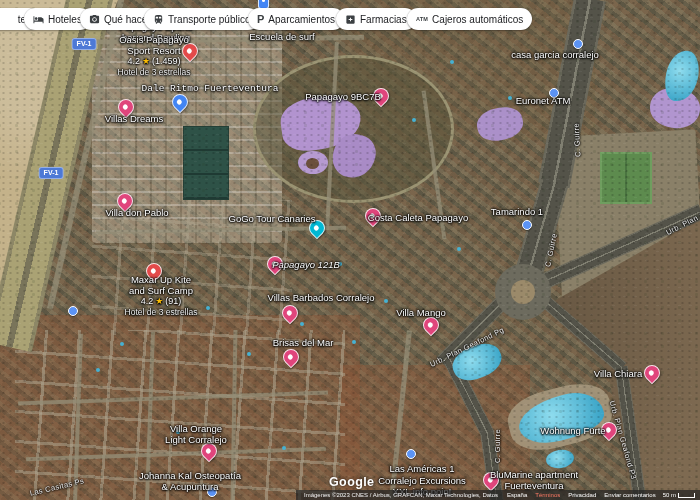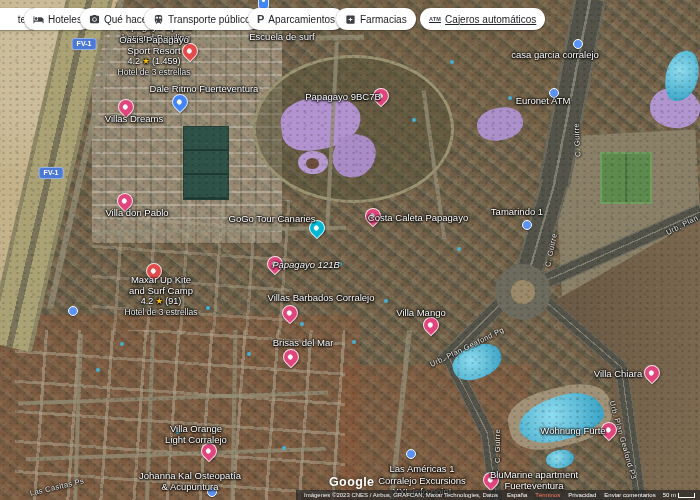--- a/index.html
+++ b/index.html
@@ -176,21 +176,21 @@
         <span class="pline">Escuela de surf</span>
       </div>
       <div class="pin pin-hotel" style="left: 182px; top: 43px;"></div>
       <div class="plabel" style="left: 154px; top: 56px;">
         <span class="pline">Oasis Papagayo</span>
         <span class="pline">Sport Resort</span>
         <span class="prate"><span>4.2</span><span class="star">★</span><span>(1.459)</span></span>
         <span class="psub">Hotel de 3 estrellas</span>
       </div>
       <div class="pin pin-blue" style="left: 172px; top: 94px;"></div>
-      <div class="plabel" style="left: 204px; top: 89px;">
+      <div class="plabel" style="left: 210px; top: 89px; font-family: Liberation Mono, monospace;">
         <span class="pline">Dale Ritmo Fuerteventura</span>
       </div>
       <div class="pin pin-pink" style="left: 118px; top: 99px;"></div>
       <div class="plabel" style="left: 134px; top: 119px;">
         <span class="pline">Villas Dreams</span>
       </div>
       <div class="dot" style="left: 573px; top: 39px;"></div>
       <div class="plabel" style="left: 555px; top: 55px;">
         <span class="pline">casa garcia corralejo</span>
       </div>
@@ -312,21 +312,21 @@
         <span>Aparcamientos</span>
       </div>
       <div class="chip" style="left: 336px;">
         <span style="display: inline-flex;">
           <svg viewBox="0 0 24 24">
             <path d="M19 3H5c-1.1 0-2 .9-2 2v14c0 1.1.9 2 2 2h14c1.1 0 2-.9 2-2V5c0-1.1-.9-2-2-2zm-3 10h-3v3h-2v-3H8v-2h3V8h2v3h3v2z"></path>
           </svg>
         </span>
         <span>Farmacias</span>
       </div>
-      <div class="chip" style="left: 420px; text-decoration: underline;">
+      <div class="chip" style="left: 407px;">
         <span style="display: inline-flex;">
           <span class="aico">ATM</span>
         </span>
         <span>Cajeros automáticos</span>
       </div>
     </div>
 
   <div class="glogo">Google</div>
   <div class="scrim">
     <span class="attr">Imágenes ©2023 CNES / Airbus, GRAFCAN, Maxar Technologies, Datos del mapa ©2023</span>

